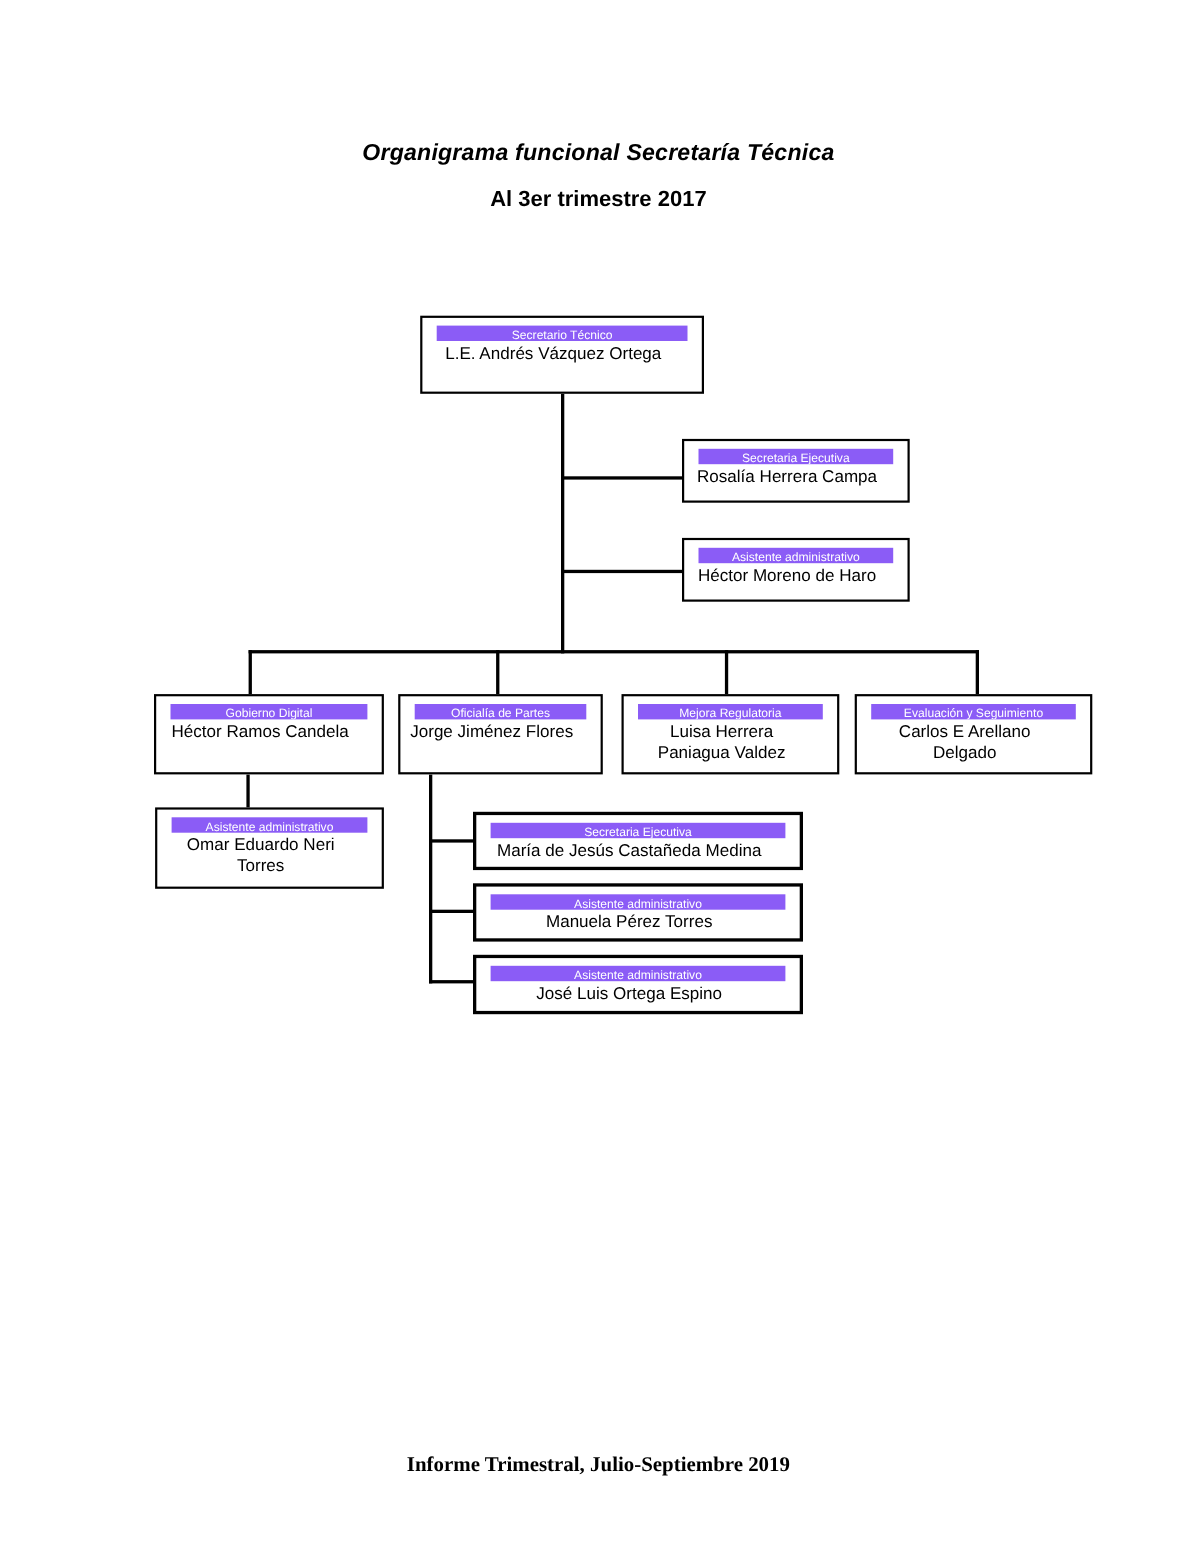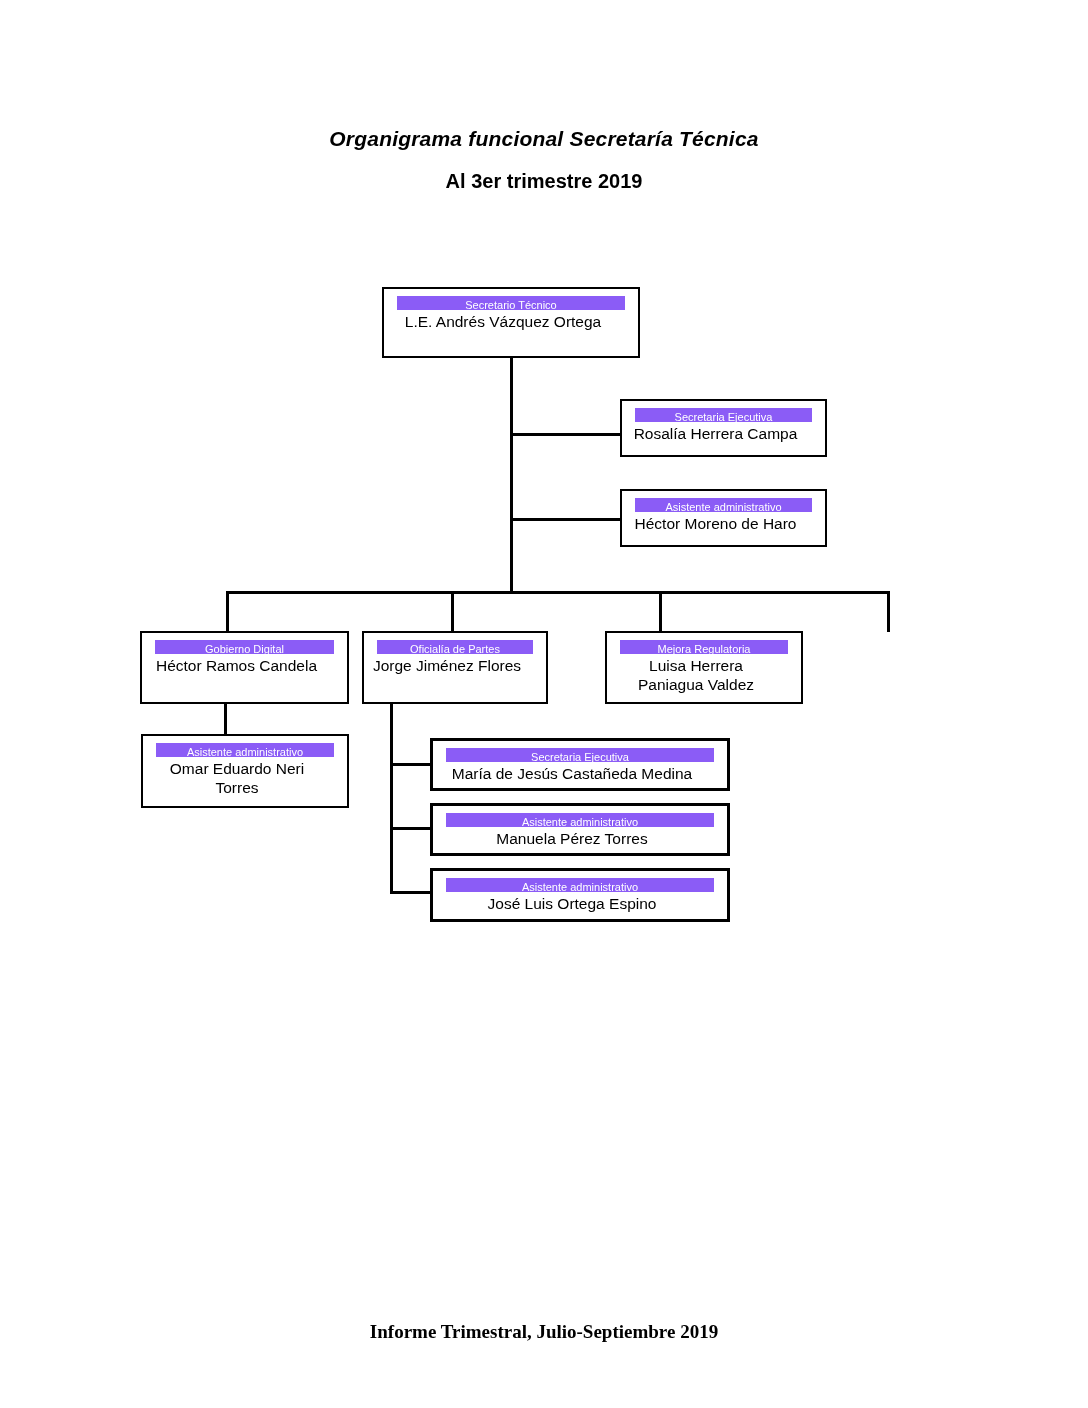--- a/index.html
+++ b/index.html
@@ -72,21 +72,21 @@
   .line {
     position: absolute;
     background: #000000;
   }
   
   #node-secretario   { left: 382px; top: 287px; width: 258px; height: 71px; }
   #node-sec-ejec-1   { left: 620px; top: 399px; width: 207px; height: 58px; }
   #node-asist-hector { left: 620px; top: 489px; width: 207px; height: 58px; }
   #node-gobierno     { left: 140px; top: 631px; width: 209px; height: 73px; }
   #node-oficialia    { left: 362px; top: 631px; width: 186px; height: 73px; }
-  #node-mejora       { left: 565px; top: 631px; width: 198px; height: 73px; margin-left: 40px; }
+  #node-mejora       { left: 565px; top: 631px; width: 198px; height: 73px; }
   #node-evaluacion   { left: 777px; top: 631px; width: 216px; height: 73px; }
   #node-asist-omar   { left: 141px; top: 734px; width: 208px; height: 74px; }
   #node-sec-maria    { left: 430px; top: 738px; width: 300px; height: 53px; }
   #node-asist-manuela{ left: 430px; top: 803px; width: 300px; height: 53px; }
   #node-asist-jose   { left: 430px; top: 868px; width: 300px; height: 54px; }
   
   #line-v-root    { left: 510px; top: 358px; width: 3px;  height: 236px; }
   #line-h-sec1    { left: 510px; top: 433px; width: 110px; height: 3px; }
   #line-h-asist1  { left: 510px; top: 518px; width: 110px; height: 3px; }
   #line-h-main    { left: 226px; top: 591px; width: 664px; height: 3px; }
@@ -99,21 +99,21 @@
   #line-s-maria   { left: 390px; top: 763px; width: 42px; height: 3px; }
   #line-s-manuela { left: 390px; top: 827px; width: 42px; height: 3px; }
   #line-s-jose    { left: 390px; top: 891px; width: 42px; height: 3px; }
 </style>
 </head>
 <body>
 
 <div class="page">
 
   <div class="doc-title">Organigrama funcional Secretaría Técnica</div>
-  <div class="doc-subtitle">Al 3er trimestre 2019</div>
+  <div class="doc-subtitle">Al 3er trimestre 2017</div>
 
   <div class="line" id="line-v-root"></div>
   <div class="line" id="line-h-sec1"></div>
   <div class="line" id="line-h-asist1"></div>
   <div class="line" id="line-h-main"></div>
   <div class="line" id="line-d-gob"></div>
   <div class="line" id="line-d-ofi"></div>
   <div class="line" id="line-d-mej"></div>
   <div class="line" id="line-d-eval"></div>
   <div class="line" id="line-v-gob"></div>
@@ -145,20 +145,24 @@
   <div class="node" id="node-gobierno">
     <div class="bar">Gobierno Digital</div>
     <div class="name">Héctor Ramos Candela</div>
   </div>
 
   <div class="node" id="node-mejora">
     <div class="bar">Mejora Regulatoria</div>
     <div class="name">Luisa Herrera Paniagua Valdez</div>
   </div>
 
+  <div class="node" id="node-evaluacion">
+    <div class="bar">Evaluación y Seguimiento</div>
+    <div class="name">Carlos E Arellano Delgado</div>
+  </div>
 
   <div class="node" id="node-asist-omar">
     <div class="bar">Asistente administrativo</div>
     <div class="name">Omar Eduardo Neri Torres</div>
   </div>
 
   <div class="node thick" id="node-sec-maria">
     <div class="bar">Secretaria Ejecutiva</div>
     <div class="name">María de Jesús Castañeda Medina</div>
   </div>

